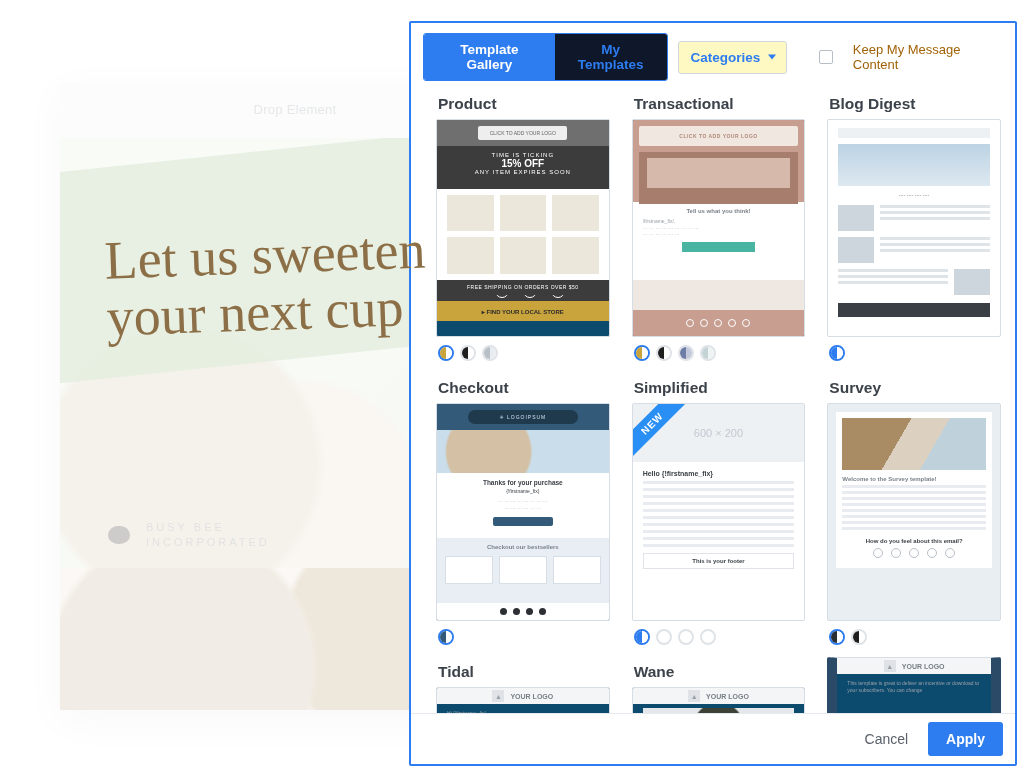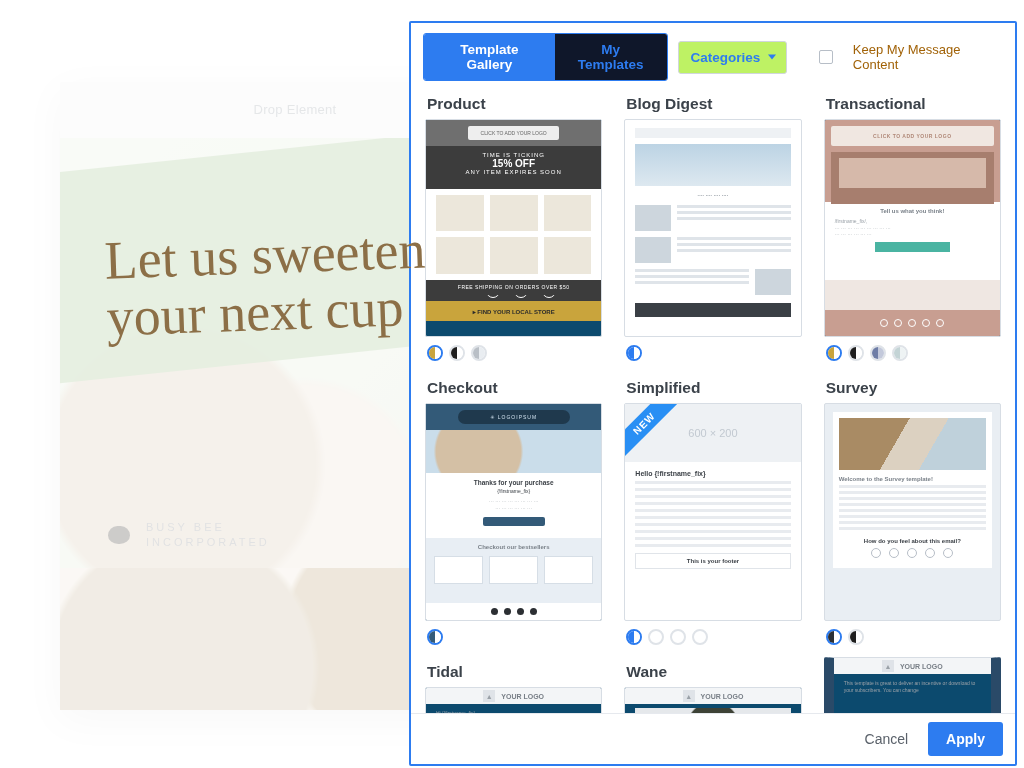--- a/index.html
+++ b/index.html
@@ -77,33 +77,33 @@
   }
   .seg {
     display: flex; border: 1px solid #2d7cf0; border-radius: 3px; overflow: hidden;
   }
   .seg button {
     border: none; background: #0f172a; padding: 8px 14px; font-size: 13.5px;
     color: #2d7cf0; font-weight: 600; cursor: pointer;
   }
   .seg button.active { background:#2d7cf0; color:#fff; }
   .cat-btn {
-    border: 1px solid #d0d6dd; border-radius: 3px; background:#bef264;
+    border: 1px solid #d0d6dd; border-radius: 3px; background:#fef9c3;
     padding: 8px 26px 8px 12px; font-size: 13.5px; color:#2d7cf0; font-weight:600;
     position: relative; cursor: pointer;
   }
   .cat-btn .caret {
     position:absolute; right:10px; top:50%; width:0;height:0;
     border-left:4px solid transparent; border-right:4px solid transparent;
     border-top:5px solid #2d7cf0; transform: translateY(-50%);
   }
   .keep { display:flex; align-items:center; gap:20px; font-size:13px; color:#a16207; margin-left:6px;padding-left:16px; }
   .keep .box { width:14px; height:14px; border:1px solid #b7bec7; border-radius:2px; }
 
-  .grid-wrap { flex:1 1 auto; overflow:hidden; padding: 0 14px 0 14px; position: relative; }
+  .grid-wrap { flex:1 1 auto; overflow:hidden; padding: 0 14px 0 25px; position: relative; }
   .grid {
     display: grid; grid-template-columns: repeat(3, 1fr);
     column-gap: 22px; row-gap: 12px;
   }
   .tpl-title { font-size: 15.5px; font-weight: 700; color:#3b424a; margin: 6px 0 6px 2px; }
   .thumb-body {}
   .thumb {
     width: 100%; border: 1px solid #d7dde4; border-radius: 2px;
     background:#0c4a6e; position: relative; overflow:hidden;
   }
@@ -294,20 +294,63 @@
               <span class="r" style="background:#fff"></span>
             </span>
           <span class="sw">
               <span class="l" style="background:#b9bfc6"></span>
               <span class="r" style="background:#e9edf1"></span>
             </span>
         </div>
       </div>
 
       <div class="thumb-body">
+        <div class="tpl-title">Transactional</div>
+        <div class="thumb h1 t-trans">
+          <div class="top">
+            <div class="logobox">CLICK TO ADD YOUR LOGO</div>
+            <div class="shelf"></div>
+          </div>
+          <div class="whiteblk">
+            <div class="tiny" style="font-weight:700;text-align:center">Tell us what you think!</div>
+            <div class="micro" style="margin-top:4px">/firstname_fix/,</div>
+            <div class="micro">··· ··· ··· ··· ··· ··· ··· ··· ···</div>
+            <div class="micro">··· ··· ··· ··· ··· ···</div>
+            <div class="btn"></div>
+          </div>
+          <div class="imgrow"></div>
+          <div class="foot">
+              <span></span>
+              <span></span>
+              <span></span>
+              <span></span>
+              <span></span>
+            </div>
+        </div>
+        <div class="swatches">
+          <span class="sw sel">
+              <span class="l" style="background:#c9a43c"></span>
+              <span class="r" style="background:#fff"></span>
+            </span>
+          <span class="sw">
+              <span class="l" style="background:#1e1e1e"></span>
+              <span class="r" style="background:#fff"></span>
+            </span>
+          <span class="sw">
+              <span class="l" style="background:#6e7da6"></span>
+              <span class="r" style="background:#c3c9db"></span>
+            </span>
+          <span class="sw">
+              <span class="l" style="background:#c4d4d6"></span>
+              <span class="r" style="background:#eef3f4"></span>
+            </span>
+        </div>
+      </div>
+
+      <div class="thumb-body">
         <div class="tpl-title">Blog Digest</div>
         <div class="thumb h1 t-blog">
           <div class="hdr"></div>
           <div class="hero" style="height:42px"></div>
           <div class="micro" style="text-align:center;font-weight:700">···· ···· ···· ····</div>
           <div class="row">
               <div class="im"></div>
               <div class="tx">
                 <div></div>
                 <div></div>
@@ -329,63 +372,20 @@
                 <div></div>
               </div>
               <div class="im"></div>
             </div>
           <div class="blk"></div>
         </div>
         <div class="swatches">
           <span class="sw sel">
               <span class="l" style="background:#2d7cf0"></span>
               <span class="r" style="background:#fff"></span>
-            </span>
-        </div>
-      </div>
-
-      <div class="thumb-body">
-        <div class="tpl-title">Transactional</div>
-        <div class="thumb h1 t-trans">
-          <div class="top">
-            <div class="logobox">CLICK TO ADD YOUR LOGO</div>
-            <div class="shelf"></div>
-          </div>
-          <div class="whiteblk">
-            <div class="tiny" style="font-weight:700;text-align:center">Tell us what you think!</div>
-            <div class="micro" style="margin-top:4px">/firstname_fix/,</div>
-            <div class="micro">··· ··· ··· ··· ··· ··· ··· ··· ···</div>
-            <div class="micro">··· ··· ··· ··· ··· ···</div>
-            <div class="btn"></div>
-          </div>
-          <div class="imgrow"></div>
-          <div class="foot">
-              <span></span>
-              <span></span>
-              <span></span>
-              <span></span>
-              <span></span>
-            </div>
-        </div>
-        <div class="swatches">
-          <span class="sw sel">
-              <span class="l" style="background:#c9a43c"></span>
-              <span class="r" style="background:#fff"></span>
-            </span>
-          <span class="sw">
-              <span class="l" style="background:#1e1e1e"></span>
-              <span class="r" style="background:#fff"></span>
-            </span>
-          <span class="sw">
-              <span class="l" style="background:#6e7da6"></span>
-              <span class="r" style="background:#c3c9db"></span>
-            </span>
-          <span class="sw">
-              <span class="l" style="background:#c4d4d6"></span>
-              <span class="r" style="background:#eef3f4"></span>
             </span>
         </div>
       </div>
 
       <div class="thumb-body">
         <div class="tpl-title">Checkout</div>
         <div class="thumb h2 t-ecom">
           <div class="top">
             <div class="pill">✳ LOGOIPSUM</div>
             <div class="photo"></div>

